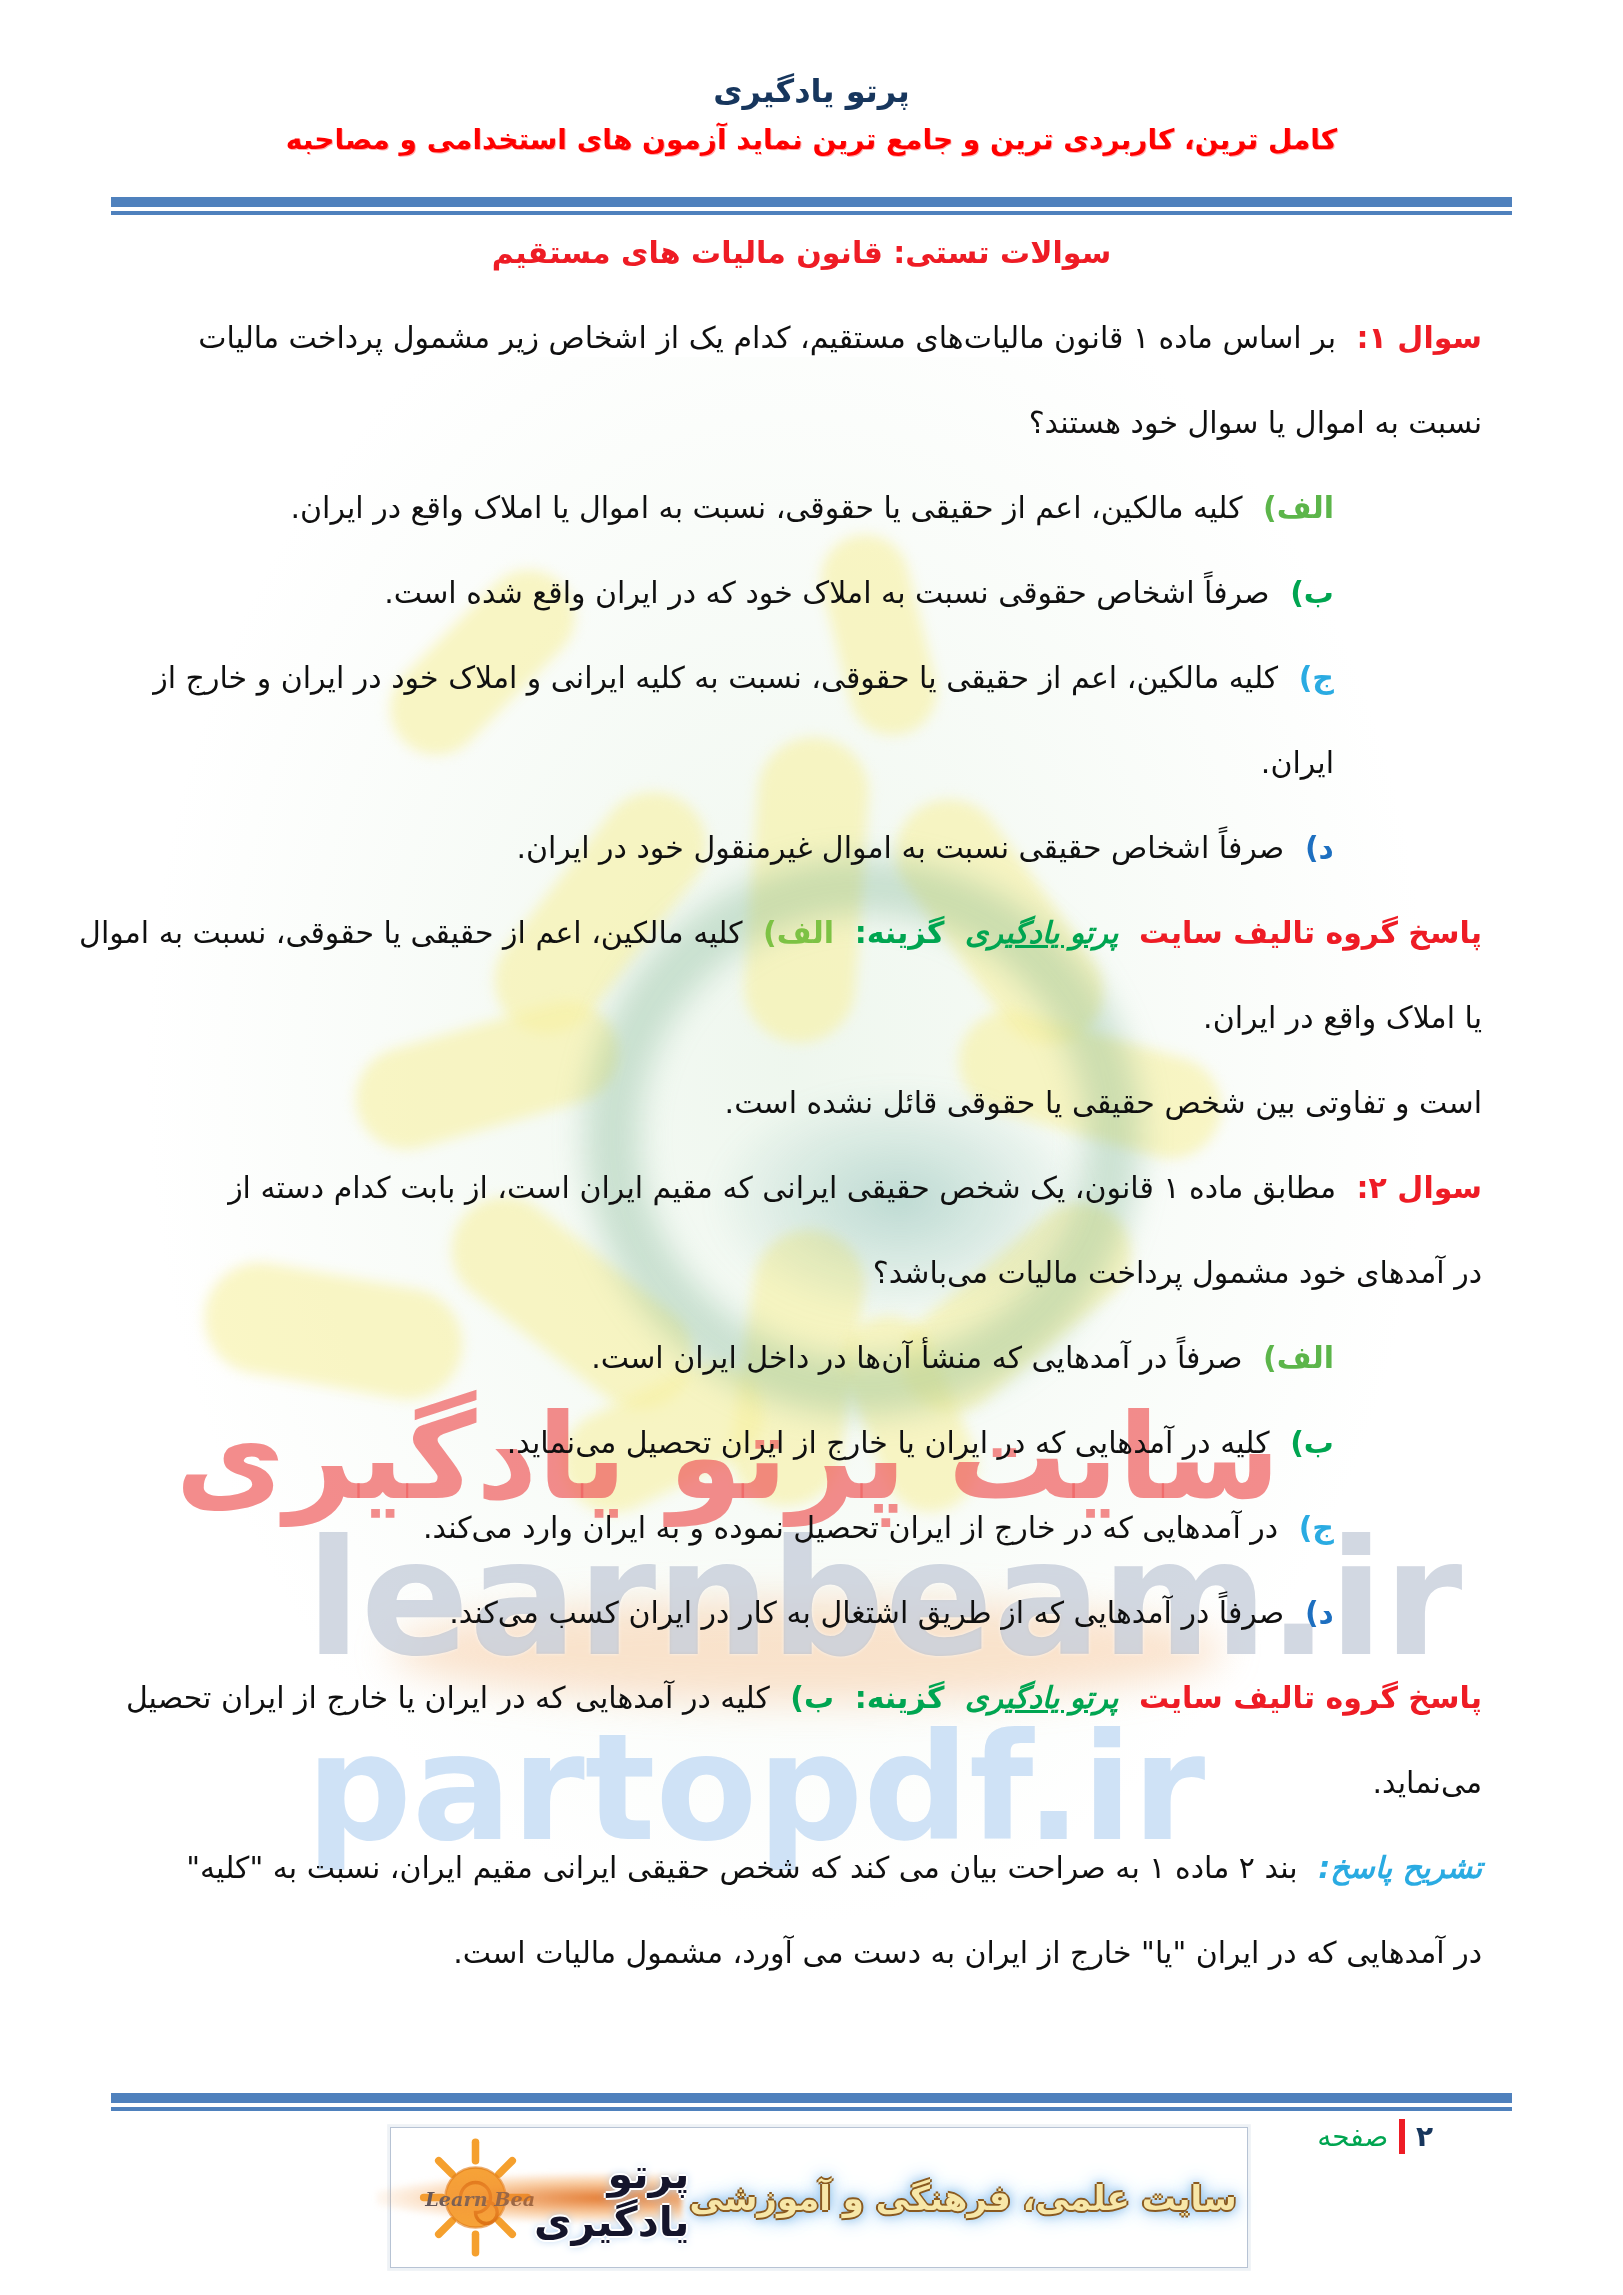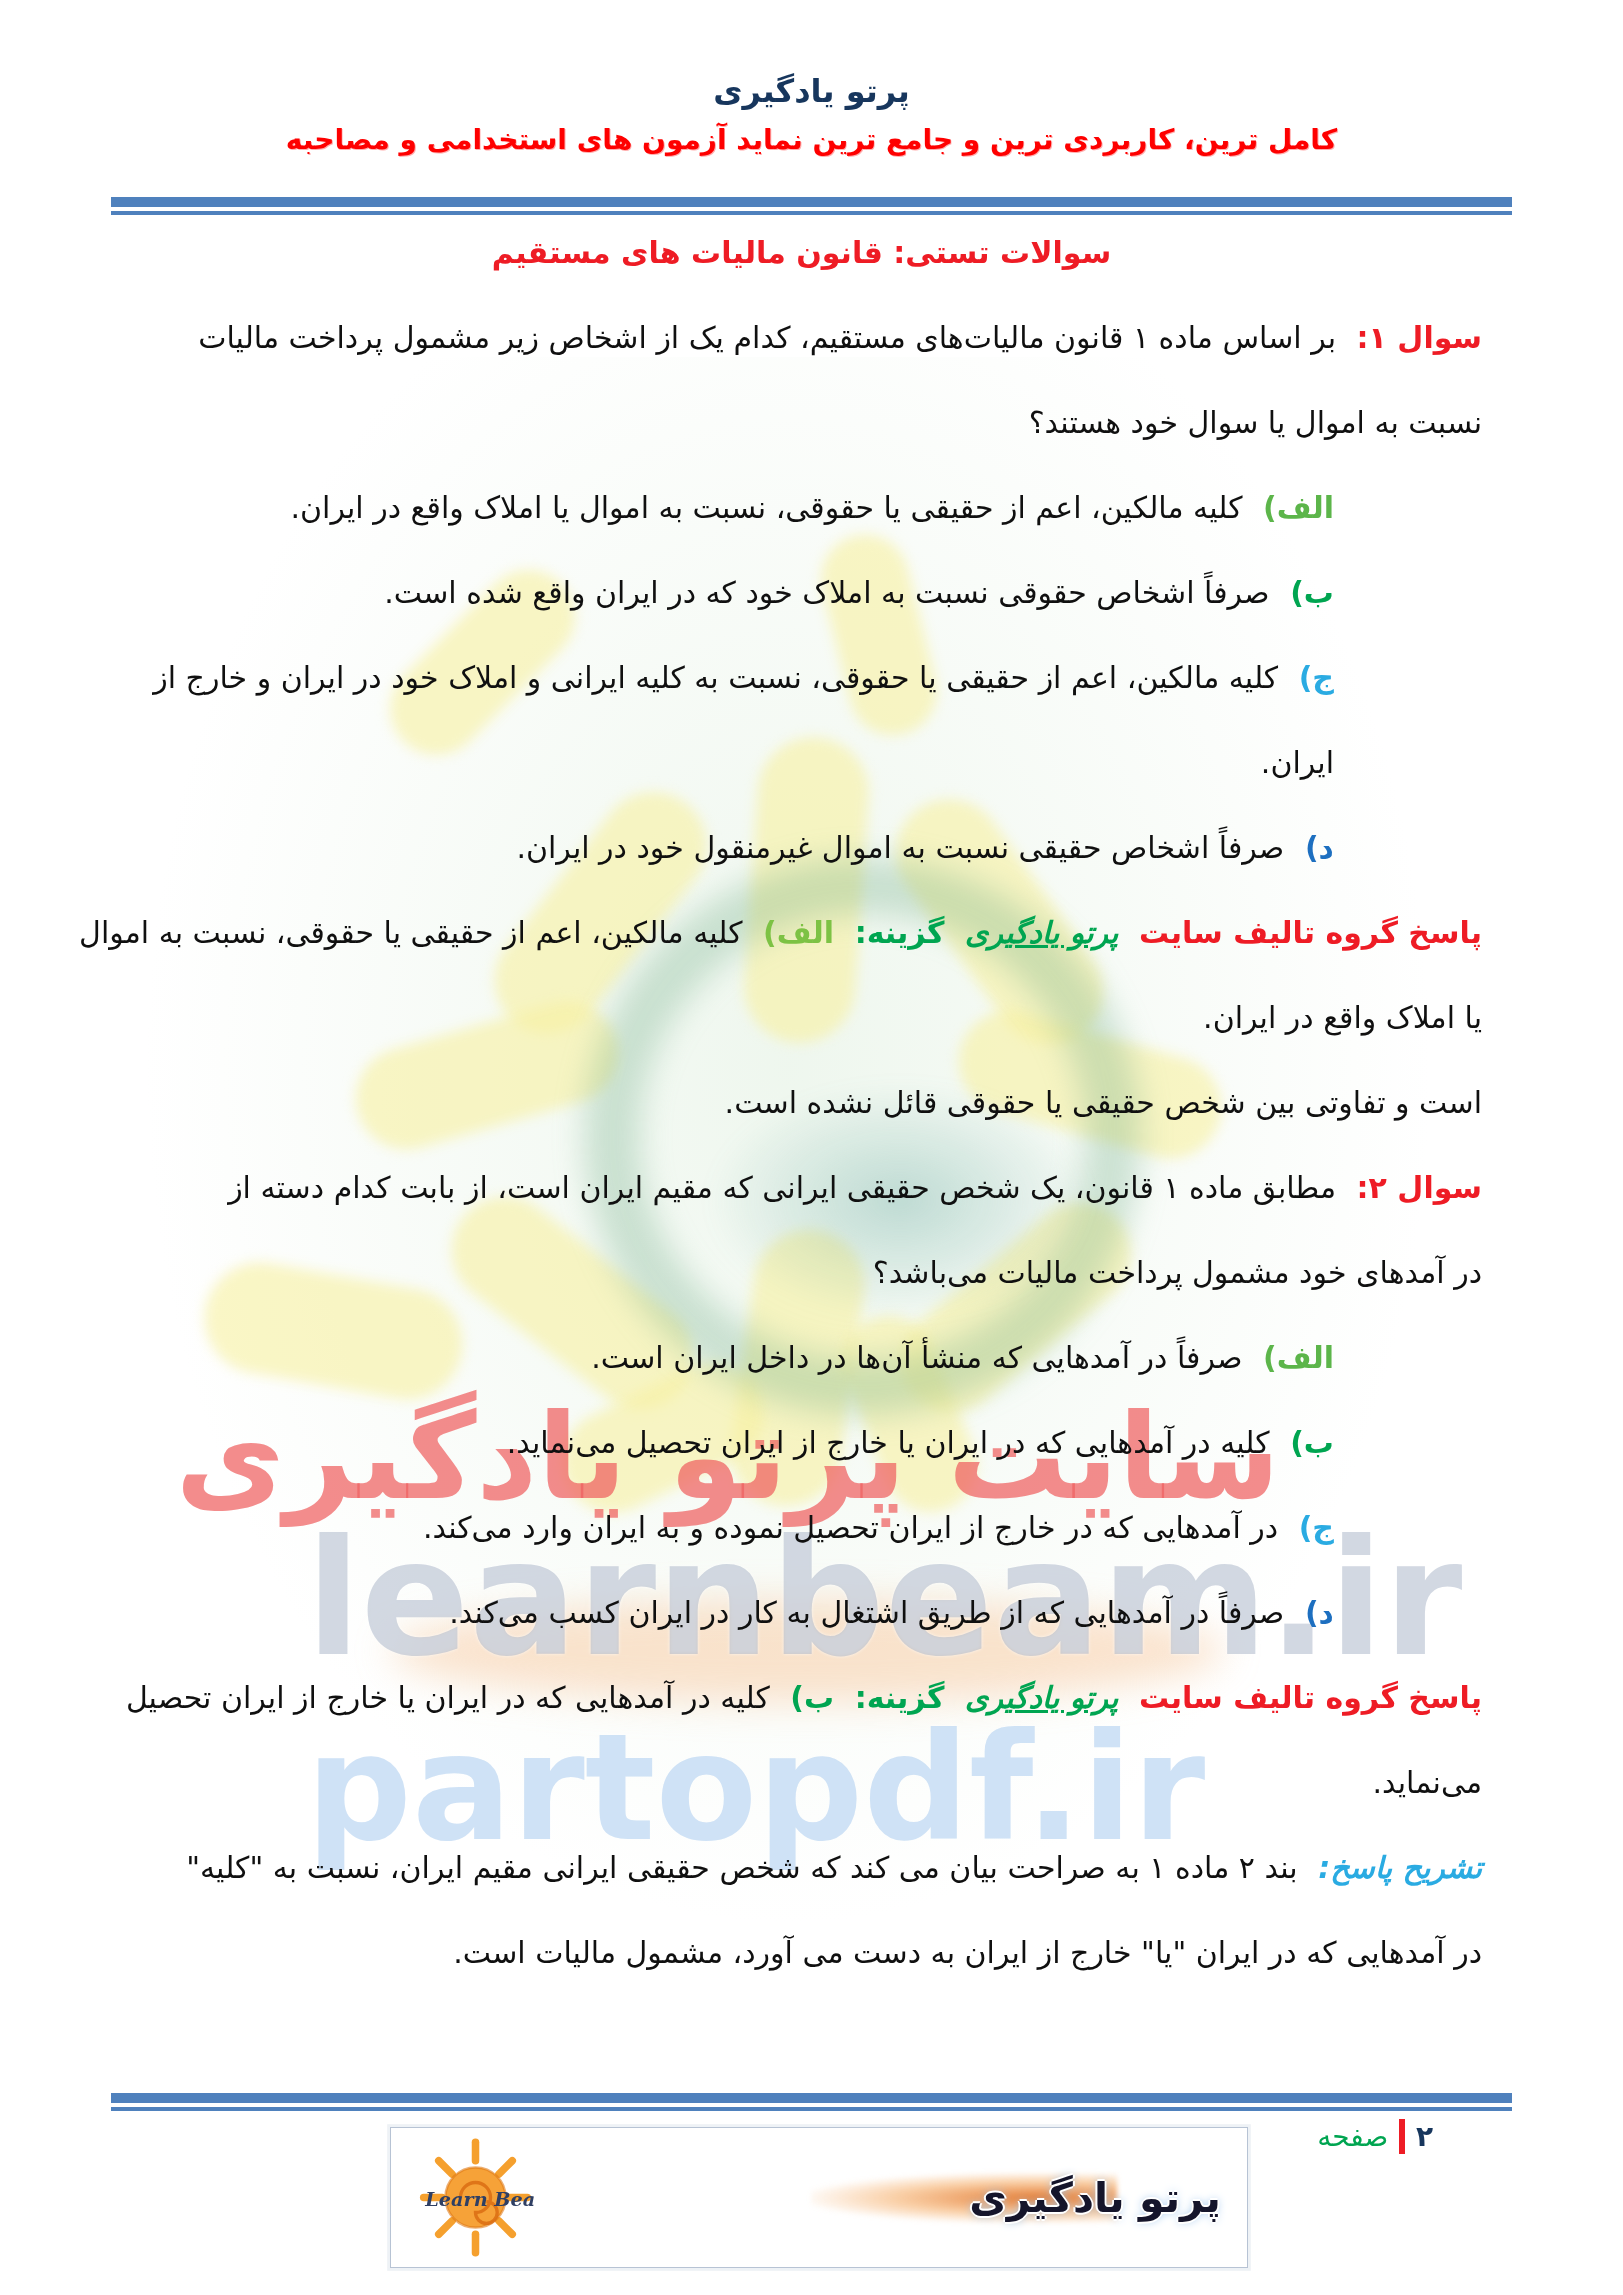--- a/index.html
+++ b/index.html
@@ -231,16 +231,17 @@
       <circle cx="70" cy="70" r="36" fill="none" stroke="#e07a16" stroke-width="3" opacity="0.6"></circle>
       <path d="M52,70 a18,18 0 1,1 18,18 a13,13 0 1,0 13,-13" fill="none" stroke="#d96a10" stroke-width="4" opacity="0.8"></path>
       <text x="10" y="80" font-size="23" font-style="italic" font-weight="bold" font-family="DejaVu Serif, serif" fill="#2f3f63">Learn Beam</text>
     </svg>
 
     <div class="brand-wrap">
       <div class="comet"></div>
       <span class="banner-brand">پرتو یادگیری</span>
     </div>
 
+    <span class="slogan">سایت علمی، فرهنگی و آموزشی</span>
   </div>
 
 </div>
 
 
 </body></html>

